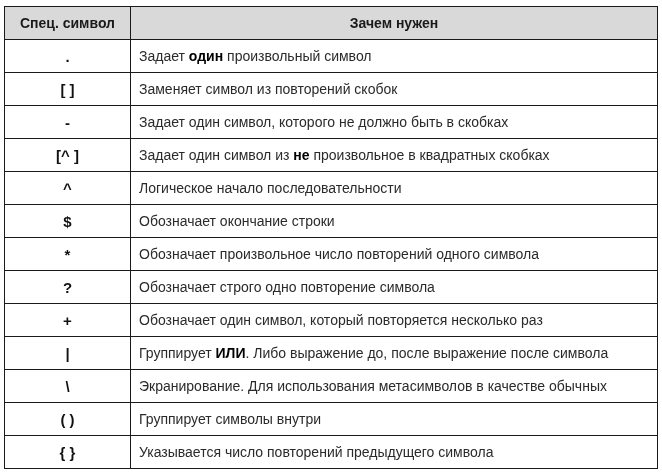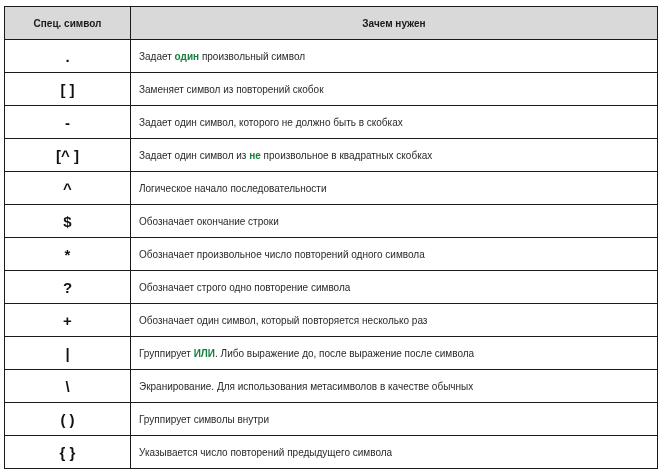--- a/index.html
+++ b/index.html
@@ -1,25 +1,25 @@
 <!DOCTYPE html>
 <html><head>
 <meta charset="utf-8">
 <style>
   html, body { margin: 0; padding: 0; background: #ffffff; }
   body { width: 662px; height: 474px; position: relative; overflow: hidden;
          font-family: "Liberation Sans", sans-serif; color: #222222; }
   table { position: absolute; left: 4px; top: 6px; width: 654px;
           border-collapse: collapse; table-layout: fixed; }
-  th, td { border: 1px solid #1a1a1a; height: 32px; padding: 0; font-size: 10px; }
+  th, td { border: 1px solid #1a1a1a; height: 32px; padding: 0; font-size: 14px; }
   th { background: #d9d9d9; font-weight: bold; text-align: center; color: #1a1a1a; }
   col.c1 { width: 126px; }
   td.sym { text-align: center; font-weight: bold; font-size: 15px; color: #111111; }
   td.desc { text-align: left; padding-left: 8px; color: #2a2a2a; }
-  td.desc b { color: #15803d; }
+  td.desc b { color: #000000; }
 </style>
 </head>
 <body>
 
 <table>
   <colgroup>
       <col class="c1">
       <col>
     </colgroup>
   <thead>

